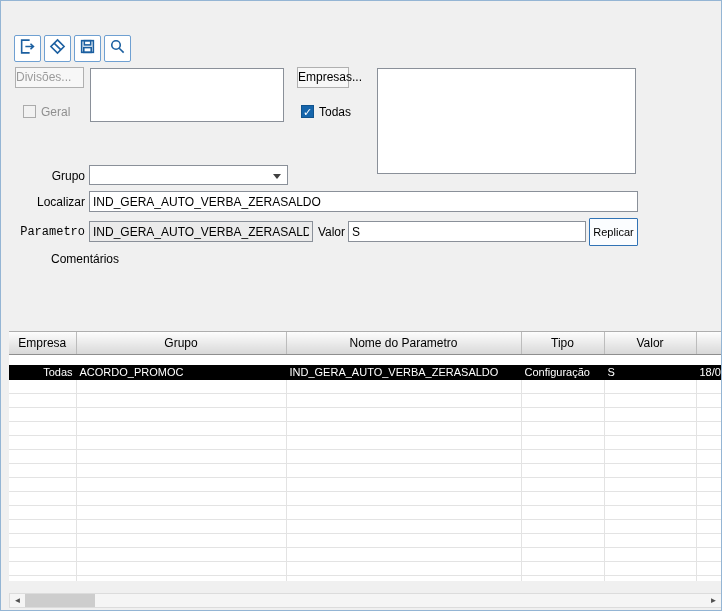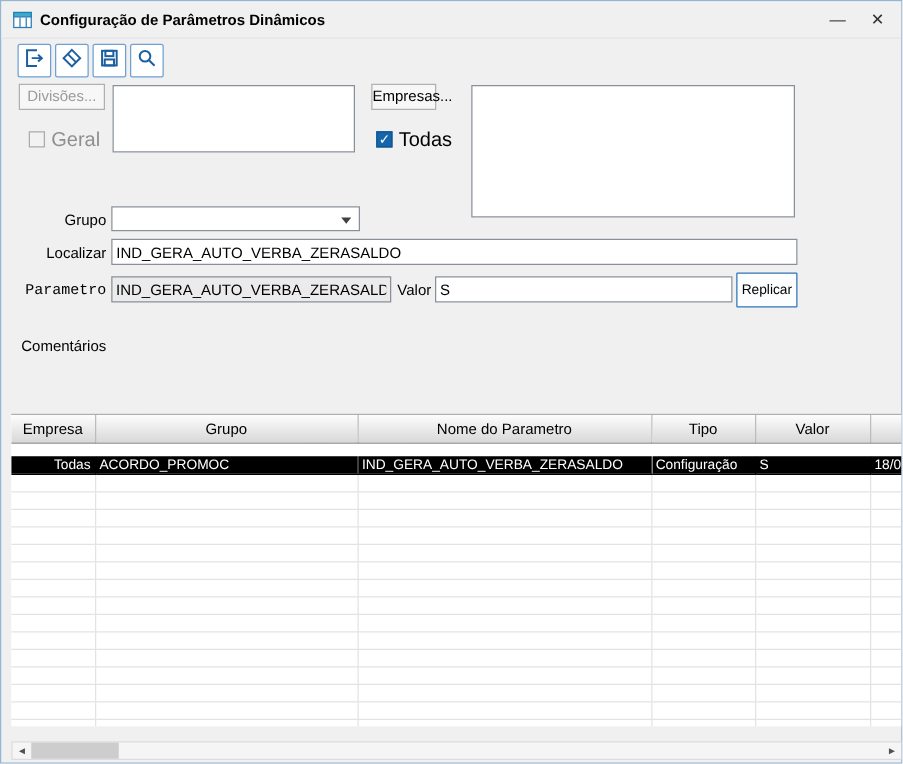--- a/index.html
+++ b/index.html
@@ -13,28 +13,28 @@
   .win-btn { position:absolute; top:0; width:34px; height:30px; text-align:center; line-height:30px; font-size:13px; color:#333; cursor:default; }
   .win-btn.min { right:34px; }
   .win-btn.close { right:2px; }
 
   
   .tb-btn { position:absolute; top:34px; width:27px; height:27px; background:#fff; border:1px solid #6fa0d2; border-radius:2px; display:flex; align-items:center; justify-content:center; }
   .tb-btn svg { stroke:#1b5fa0; fill:none; stroke-width:1.5; }
   #tb1 { left:13px; } #tb2 { left:43px; } #tb3 { left:73px; } #tb4 { left:103px; }
 
   
-  .pbtn { position:absolute; height:21px; background:#f7f7f7; border:1px solid #b0b0b0; font-size:12px; text-align:center; line-height:19px; color:#000; }
+  .pbtn { position:absolute; height:21px; background:#f7f7f7; border:1px solid #b0b0b0; font-size:12px; text-align:left; line-height:19px; color:#000; }
   .pbtn.disabled { color:#9b9b9b; }
   .listbox { position:absolute; background:#fff; border:1px solid #8a9099; }
   .chk { position:absolute; width:13px; height:13px; border:1px solid #8a8a8a; background:#fff; }
   .chk.disabled { background:#f2f2f2; border-color:#ababab; }
   .chk.checked { background:#1565ab; border-color:#10538d; }
   .chk.checked::after { content:"✓"; color:#fff; font-size:11px; line-height:12px; position:absolute; left:1px; top:0; }
-  .chklabel { position:absolute; font-size:16px; color:#000; line-height:13px; }
+  .chklabel { position:absolute; font-size:12px; color:#000; line-height:13px; }
   .chklabel.disabled { color:#8f8f8f; }
   .flabel { position:absolute; left:0; width:84px; text-align:right; font-size:12px; color:#000; white-space:nowrap; }
   .combo { position:absolute; left:88px; top:164px; width:199px; height:20px; background:#fff; border:1px solid #8a9099; }
   .combo-arrow { position:absolute; right:6px; top:8px; width:0; height:0; border-left:4px solid transparent; border-right:4px solid transparent; border-top:5px solid #404040; }
   .tinput { position:absolute; height:21px; background:#fff; border:1px solid #8a9099; font-family:"Liberation Sans",sans-serif; font-size:12px; padding:0 3px; color:#000; outline:none; }
   .tinput.ro { background:#ebebeb; }
   .replicar { position:absolute; left:588px; top:217px; width:49px; height:28px; background:#fbfdff; border:1px solid #3173b5; border-radius:1px; font-family:"Liberation Sans",sans-serif; font-size:11px; color:#000; }
   .coment-box { position:absolute; left:88px; top:248px; width:549px; height:70px; background:#ebebeb; border:1px solid #8a9099; }
   .coment-text { position:absolute; left:0; top:0; right:11px; bottom:0; padding:1px 4px; font-size:11.5px; line-height:13px; white-space:pre-wrap; color:#000; overflow:hidden; }
   .coment-scroll { position:absolute; right:0; top:0; bottom:0; width:11px; background:#f3f3f3; border-left:1px solid #d5d5d5; }
@@ -53,33 +53,20 @@
   .hs-arrow { position:absolute; top:0; width:15px; height:13px; font-size:8px; line-height:13px; text-align:center; color:#505050; }
   .hs-arrow.left { left:0; }
   .hs-arrow.right { right:0; }
   .hs-thumb { position:absolute; left:15px; top:0; width:70px; height:13px; background:#cdcdcd; }
 </style>
 </head>
 <body>
 
 <div class="window">
 
-  <div class="titlebar">
-    <span class="app-icon">
-      <svg width="16" height="16" viewBox="0 0 16 16">
-        <rect x="1" y="2" width="14" height="12" fill="#fff" stroke="#2b7cb8" stroke-width="1"></rect>
-        <rect x="1" y="2" width="14" height="3.5" fill="#3aaec8" stroke="#2b7cb8" stroke-width="1"></rect>
-        <line x1="6" y1="6" x2="6" y2="14" stroke="#2b7cb8"></line>
-        <line x1="11" y1="6" x2="11" y2="14" stroke="#2b7cb8"></line>
-      </svg>
-    </span>
-    <span class="title">Configuração de Parâmetros Dinâmicos</span>
-    <span class="win-btn min">—</span>
-    <span class="win-btn close">✕</span>
-  </div>
 
   <div class="tb-btn" id="tb1">
     <span>
       <svg width="17" height="17" viewBox="0 0 16 16">
         <path d="M10 2 H2.5 V14 H10"></path>
         <path d="M6 8 H13.5 M10.8 5.4 L13.6 8 L10.8 10.6"></path>
       </svg>
     </span>
   </div>
   <div class="tb-btn" id="tb2">
@@ -125,21 +112,21 @@
 
   <span class="flabel" style="top:194px;">Localizar</span>
   <input class="tinput" style="left: 88px; top: 190px; width: 549px;" value="IND_GERA_AUTO_VERBA_ZERASALDO">
 
   <span class="flabel" style="top:224px;font-family:Liberation Mono, monospace;">Parametro</span>
   <input class="tinput ro" style="left: 88px; top: 220px; width: 224px;" readonly="" value="IND_GERA_AUTO_VERBA_ZERASALDO">
   <span class="flabel" style="left:292px; width:52px; top:224px;">Valor</span>
   <input class="tinput" style="left: 347px; top: 220px; width: 238px;" value="S">
   <button class="replicar">Replicar</button>
 
-  <span class="flabel" style="top:269px;">Comentários</span>
+  <span class="flabel" style="top:251px;margin-left:34px;">Comentários</span>
 
   <div class="grid-wrap">
     <table class="grid">
       <colgroup>
         <col style="width:67px">
           <col style="width:210px">
           <col style="width:235px">
         <col style="width:83px">
           <col style="width:92px">
           <col style="width:60px">

